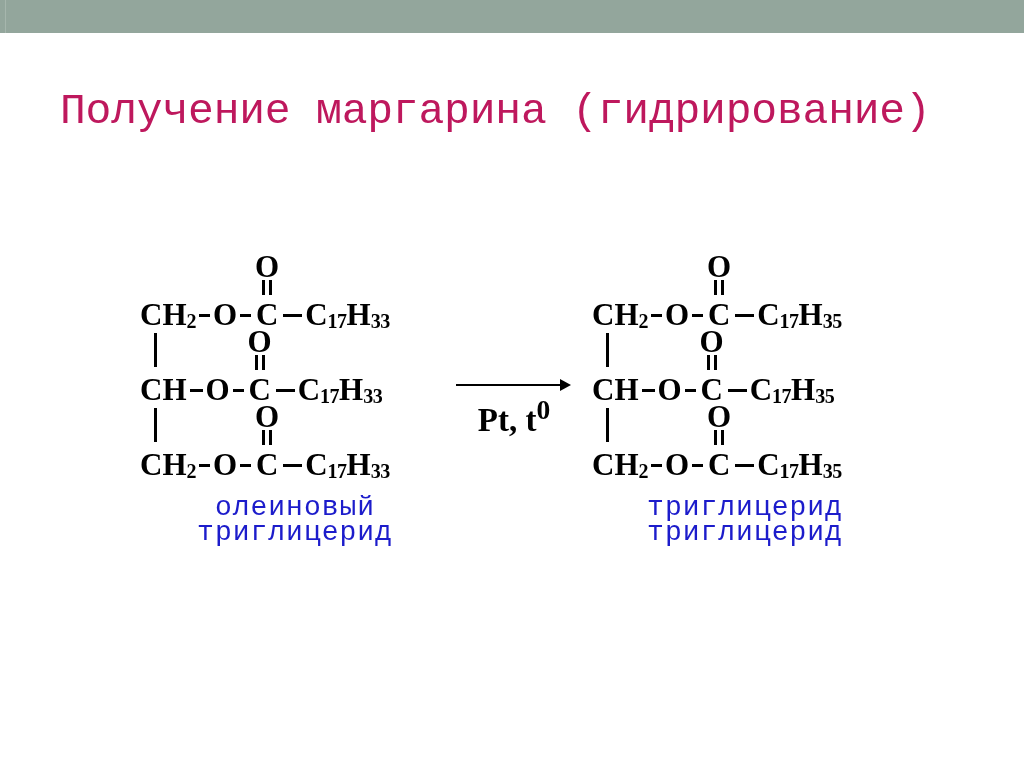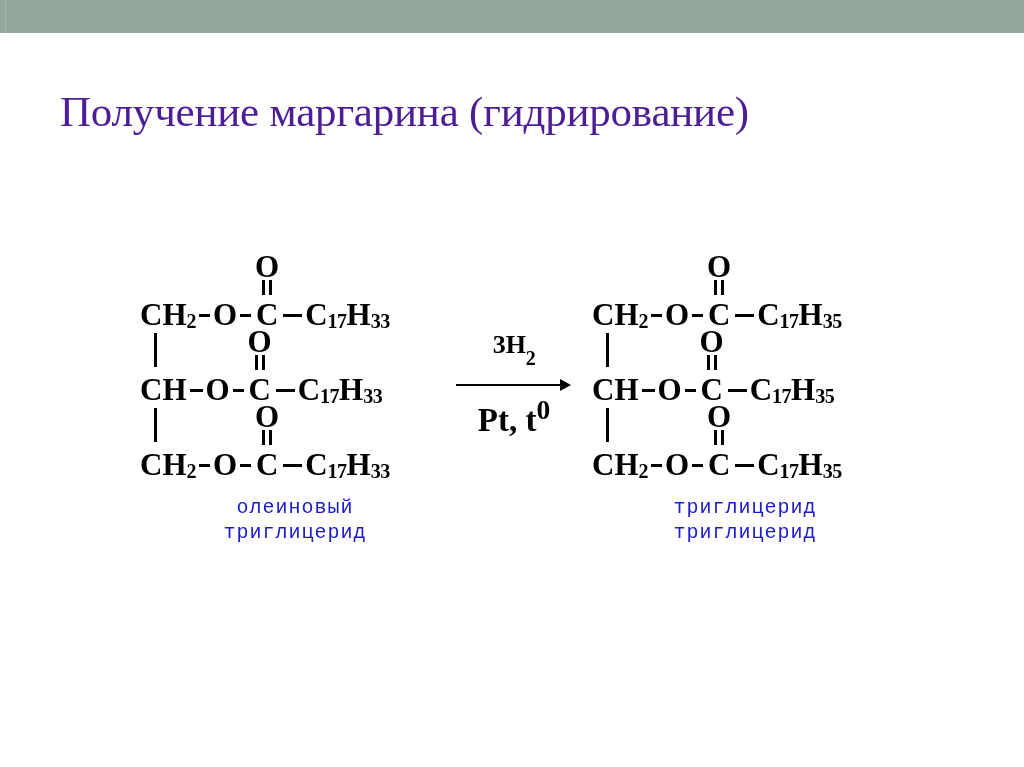--- a/index.html
+++ b/index.html
@@ -33,22 +33,22 @@
     background: rgba(255,255,255,0.18);
   }
 
   
   #slide-title {
     position: absolute;
     left: 60px;
     top: 86px;
     width: 900px;
     height: 52px;
-    color: #4c1d95;
-    font-family: Liberation Serif, serif;
+    color: #be185d;
+    font-family: Liberation Mono, monospace;
     font-size: 43px;
     font-weight: 400;
     letter-spacing: -0.2px;
     white-space: nowrap;
     line-height: 52px;
   }
 
   
   #scheme {
     position: absolute;
@@ -206,21 +206,21 @@
   }
 
   
   .caption {
     position: absolute;
     top: 240px;
     width: 330px;
     text-align: center;
     color: #1c1ccb;
     font-family: "Liberation Mono", "DejaVu Sans Mono", monospace;
-    font-size: 20px;
+    font-size: 28px;
     font-weight: 400;
     line-height: 25px;
     letter-spacing: 1px;
   }
   #caption-left  { left: 130px; }
   #caption-right { left: 580px; }
   .caption .ln { display: block; white-space: nowrap; }
 </style>
 </head>
 <body>
@@ -296,21 +296,20 @@
       </span>
       <span class="bond-h long"></span>
       <span class="atom">C</span>
         <span class="sub">17</span>
         <span class="atom">H</span>
         <span class="sub">33</span>
     </div>
   </div>
 
   <div id="reaction-arrow">
-    <div id="cond-top"><span>3H</span><span class="sub">2</span></div>
     <div id="arrow-line"></div>
     <div id="arrow-head"></div>
     <div id="cond-bottom"><span>Pt, t</span><sup>0</sup></div>
   </div>
 
   <div class="molecule" id="molecule-right">
 
     <div class="bond-v v1"></div>
     <div class="bond-v v2"></div>
 

